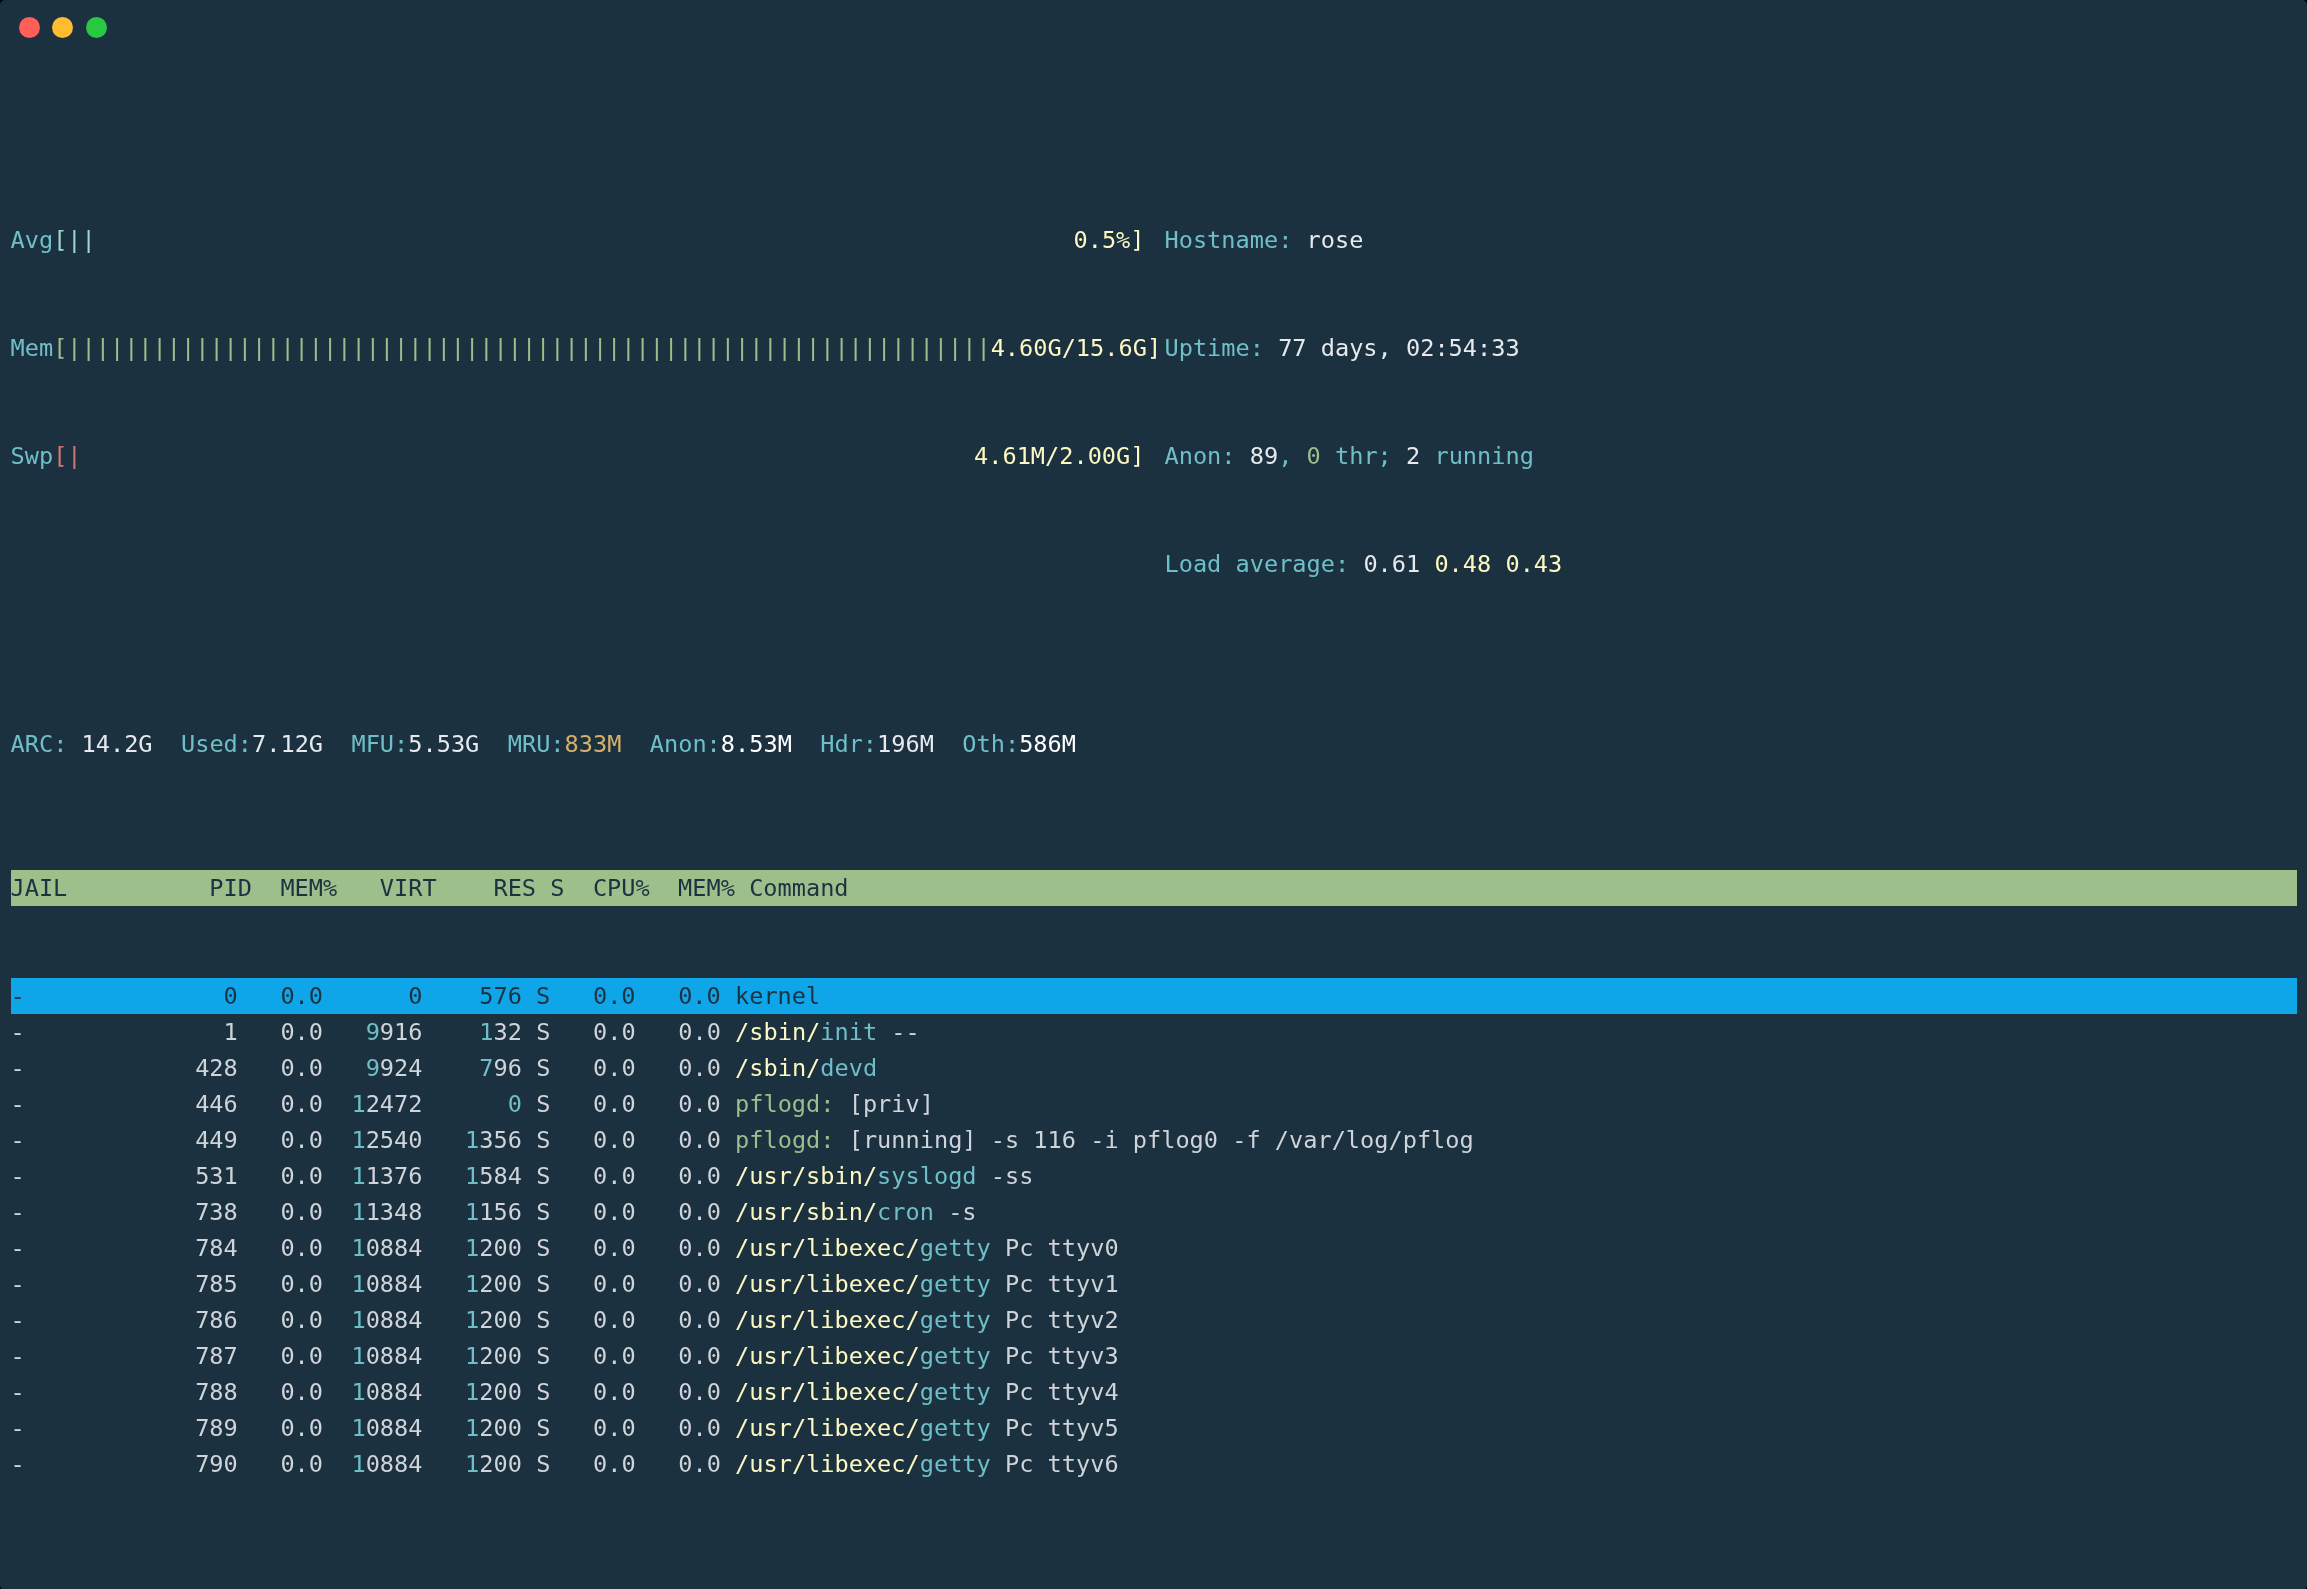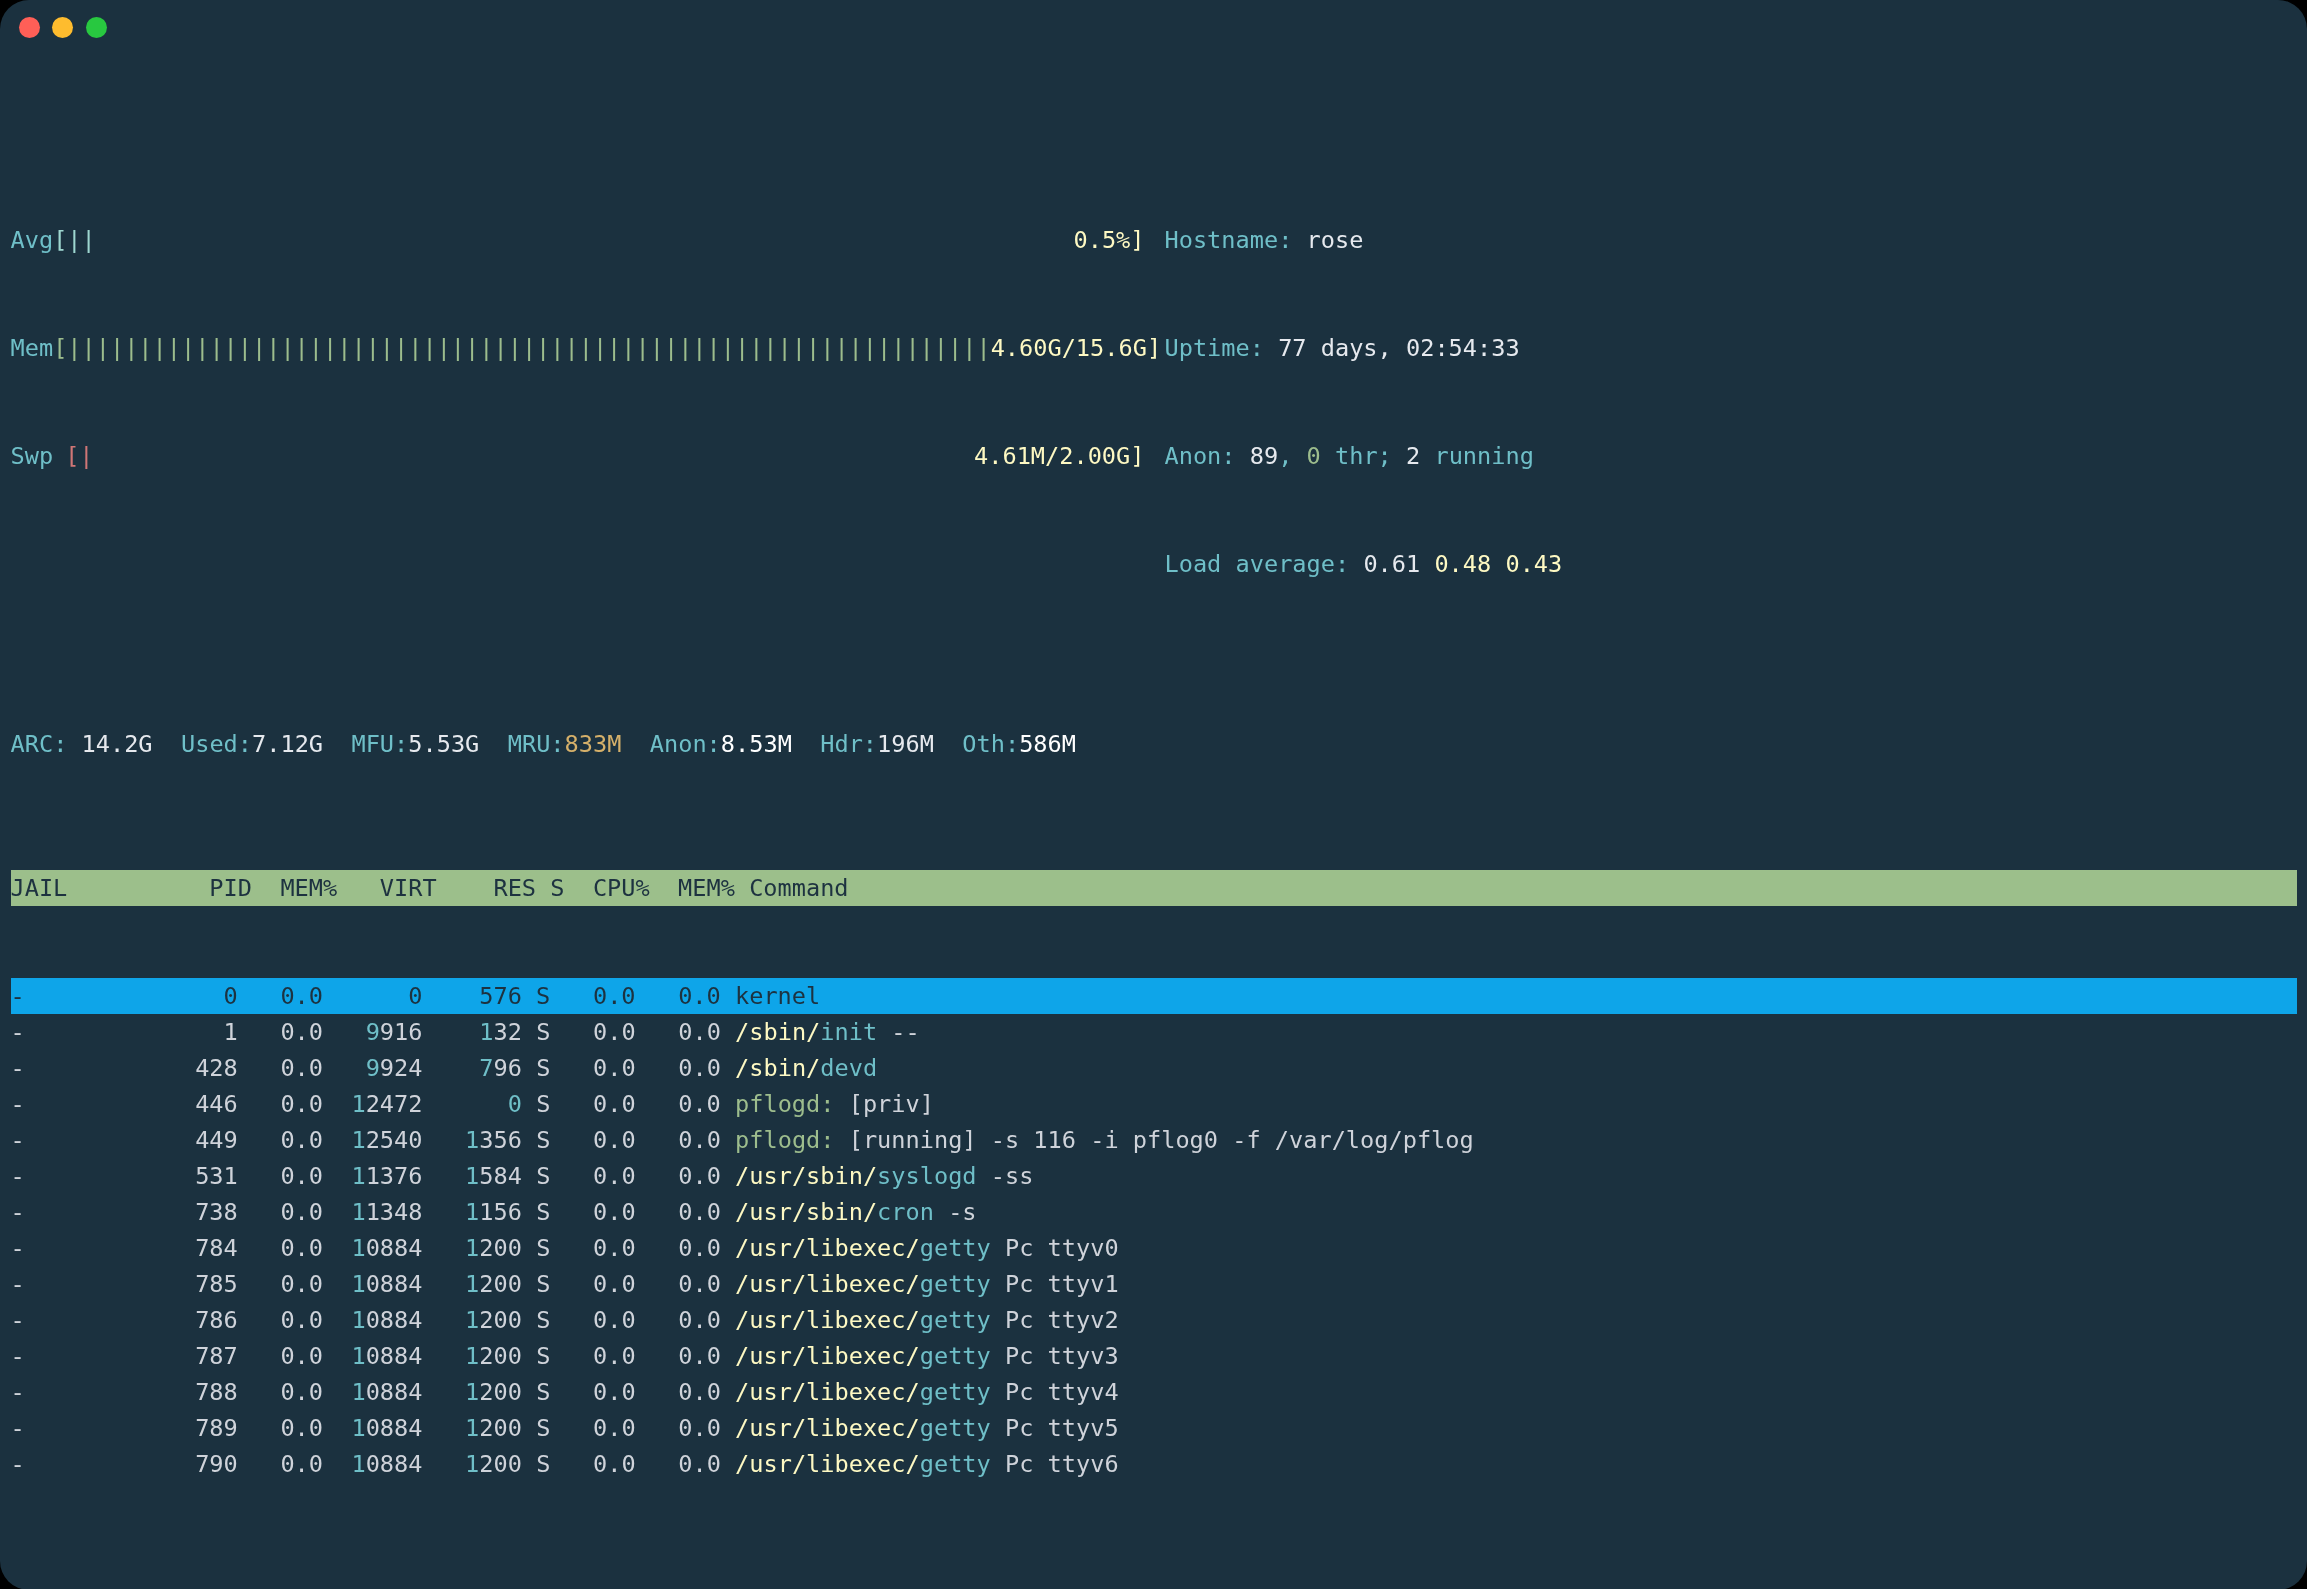--- a/index.html
+++ b/index.html
@@ -8,21 +8,21 @@
     font-size:17.5px;
     line-height:1.02;
     color:#dcdfe4;
     -webkit-font-smoothing:antialiased;
   }
   .window{
     width:2307px;
     height:1590px;
     margin:0 auto;
     background:#1b313f;
-    border-radius:29px;
+    border-radius:5px;
     overflow:hidden;
     position:relative;
     box-sizing:border-box;
     padding:12.2px 10.5px 7px 10.5px;
   }
   .titlebar{height:30px;display:flex;align-items:center;gap:12.2px;padding-left:8.7px}
   .dot{width:21px;height:21px;border-radius:50%}
   .term{
     font-size:23.6px;
     line-height:36px;
@@ -58,21 +58,21 @@
     <div class="dot" style="background:#28c840"></div>
   </div>
 
   <div class="term">
 
 <div style="display:block">
 <div style="display:flex">
   <div style="width:1154px">
     <div style="display: flex; width: 1134px;"><span class="cy">Avg</span><span class="cy2">[||</span><span style="flex: 1 1 0%;"></span><span class="dim">0.5%]</span></div>
     <div style="display: flex; width: 1134px;"><span class="cy">Mem</span><span class="gr">[|||||||||||||||||||||||||||||||||||||||||||||||||||||||||||||||||</span><span style="flex: 1 1 0%;"></span><span class="dim">4.60G/15.6G]</span></div>
-    <div style="display: flex; width: 1134px; gap: 12px;"><span class="cy">Swp</span><span class="red">[|</span><span style="flex: 1 1 0%;"></span><span class="dim">4.61M/2.00G]</span></div>
+    <div style="display: flex; width: 1134px;"><span class="cy">Swp</span><span class="red">[|</span><span style="flex: 1 1 0%;"></span><span class="dim">4.61M/2.00G]</span></div>
   </div>
   <div style="flex:1">
     <div><span class="cy">Hostname: </span><span class="wt">rose</span></div>
     <div><span class="cy">Uptime: </span><span class="wt">77 days, 02:54:33</span></div>
     <div><span class="cy">Anon: </span><span class="wt">89</span><span class="cy">, </span><span class="gr">0</span><span class="cy"> thr; </span><span class="wt">2</span><span class="cy"> running</span></div>
     <div><span class="cy">Load average: </span><span class="wt">0.61</span><span class="dim"> 0.48</span><span class="dim"> 0.43</span></div>
   </div>
 </div>
 
 <div><span class="cy">ARC</span><span class="cy">: </span><span class="wt">14.2G</span><span class="cy">  Used:</span><span class="wt">7.12G</span><span class="cy">  MFU:</span><span class="wt">5.53G</span><span class="cy">  MRU:</span><span class="yl">833M</span><span class="cy">  Anon:</span><span class="pk">8.53M</span><span class="cy">  Hdr:</span><span class="wt">196M</span><span class="cy">  Oth:</span><span class="pk">586M</span></div>

